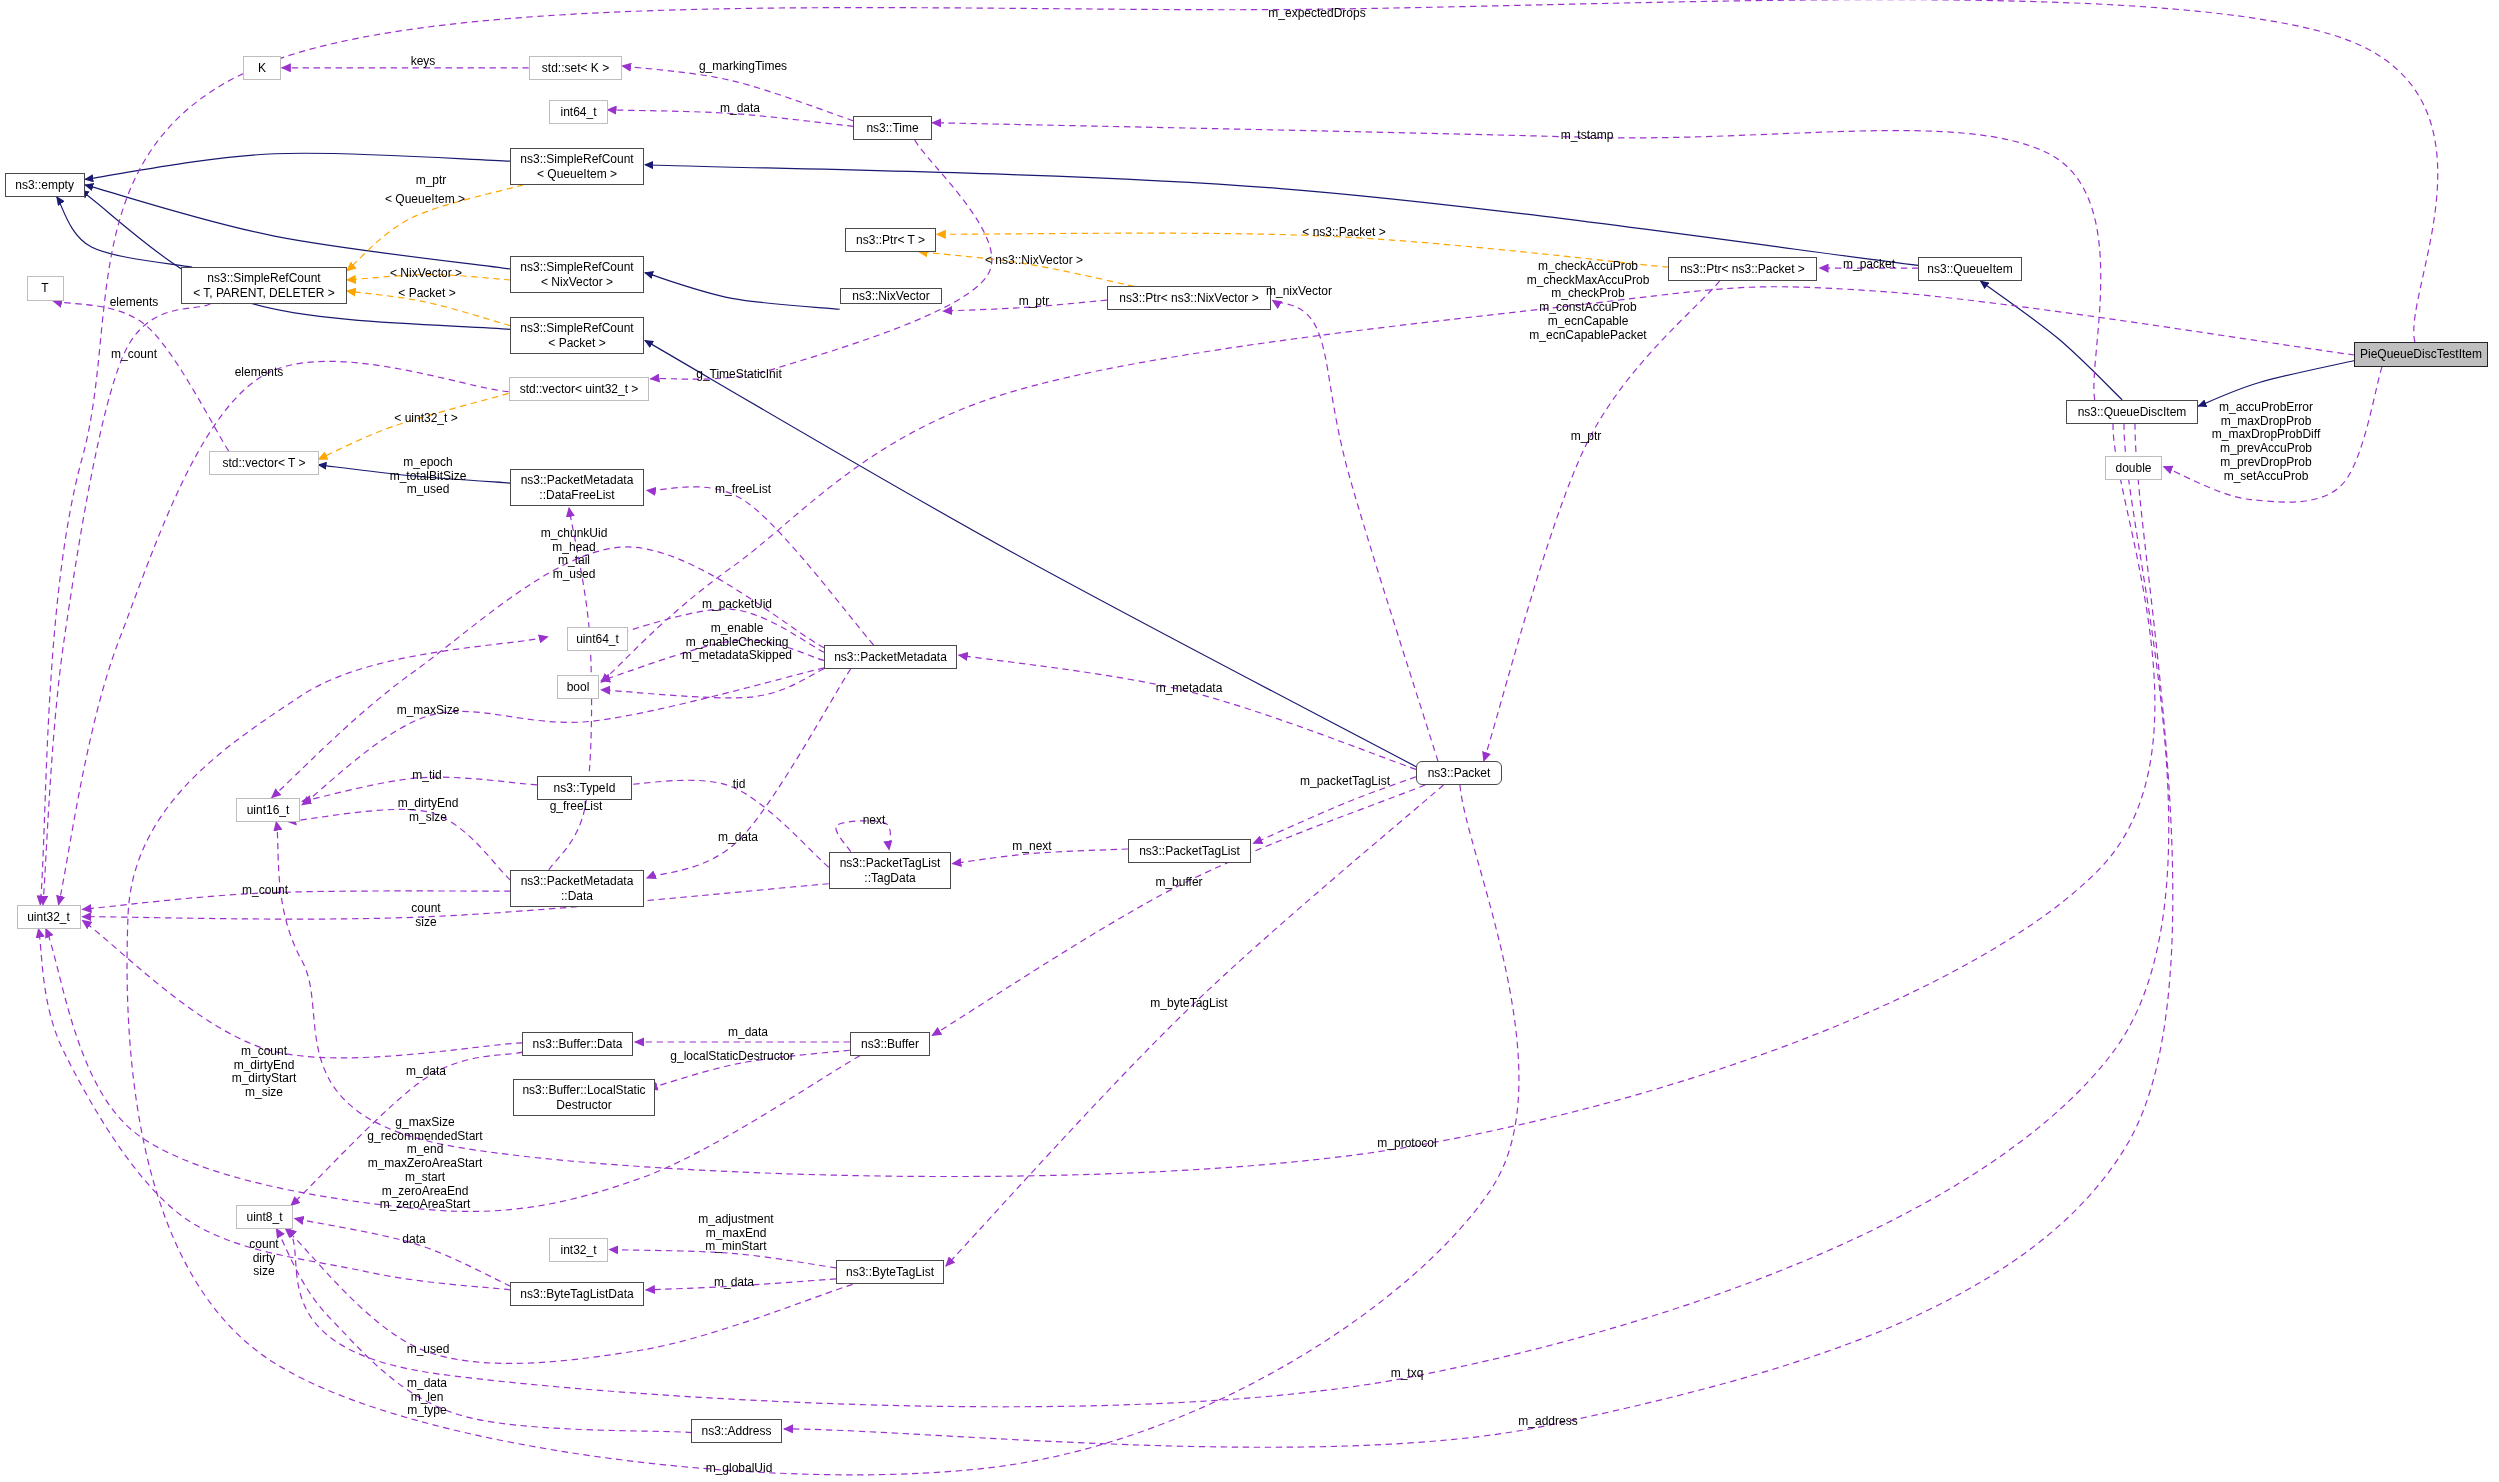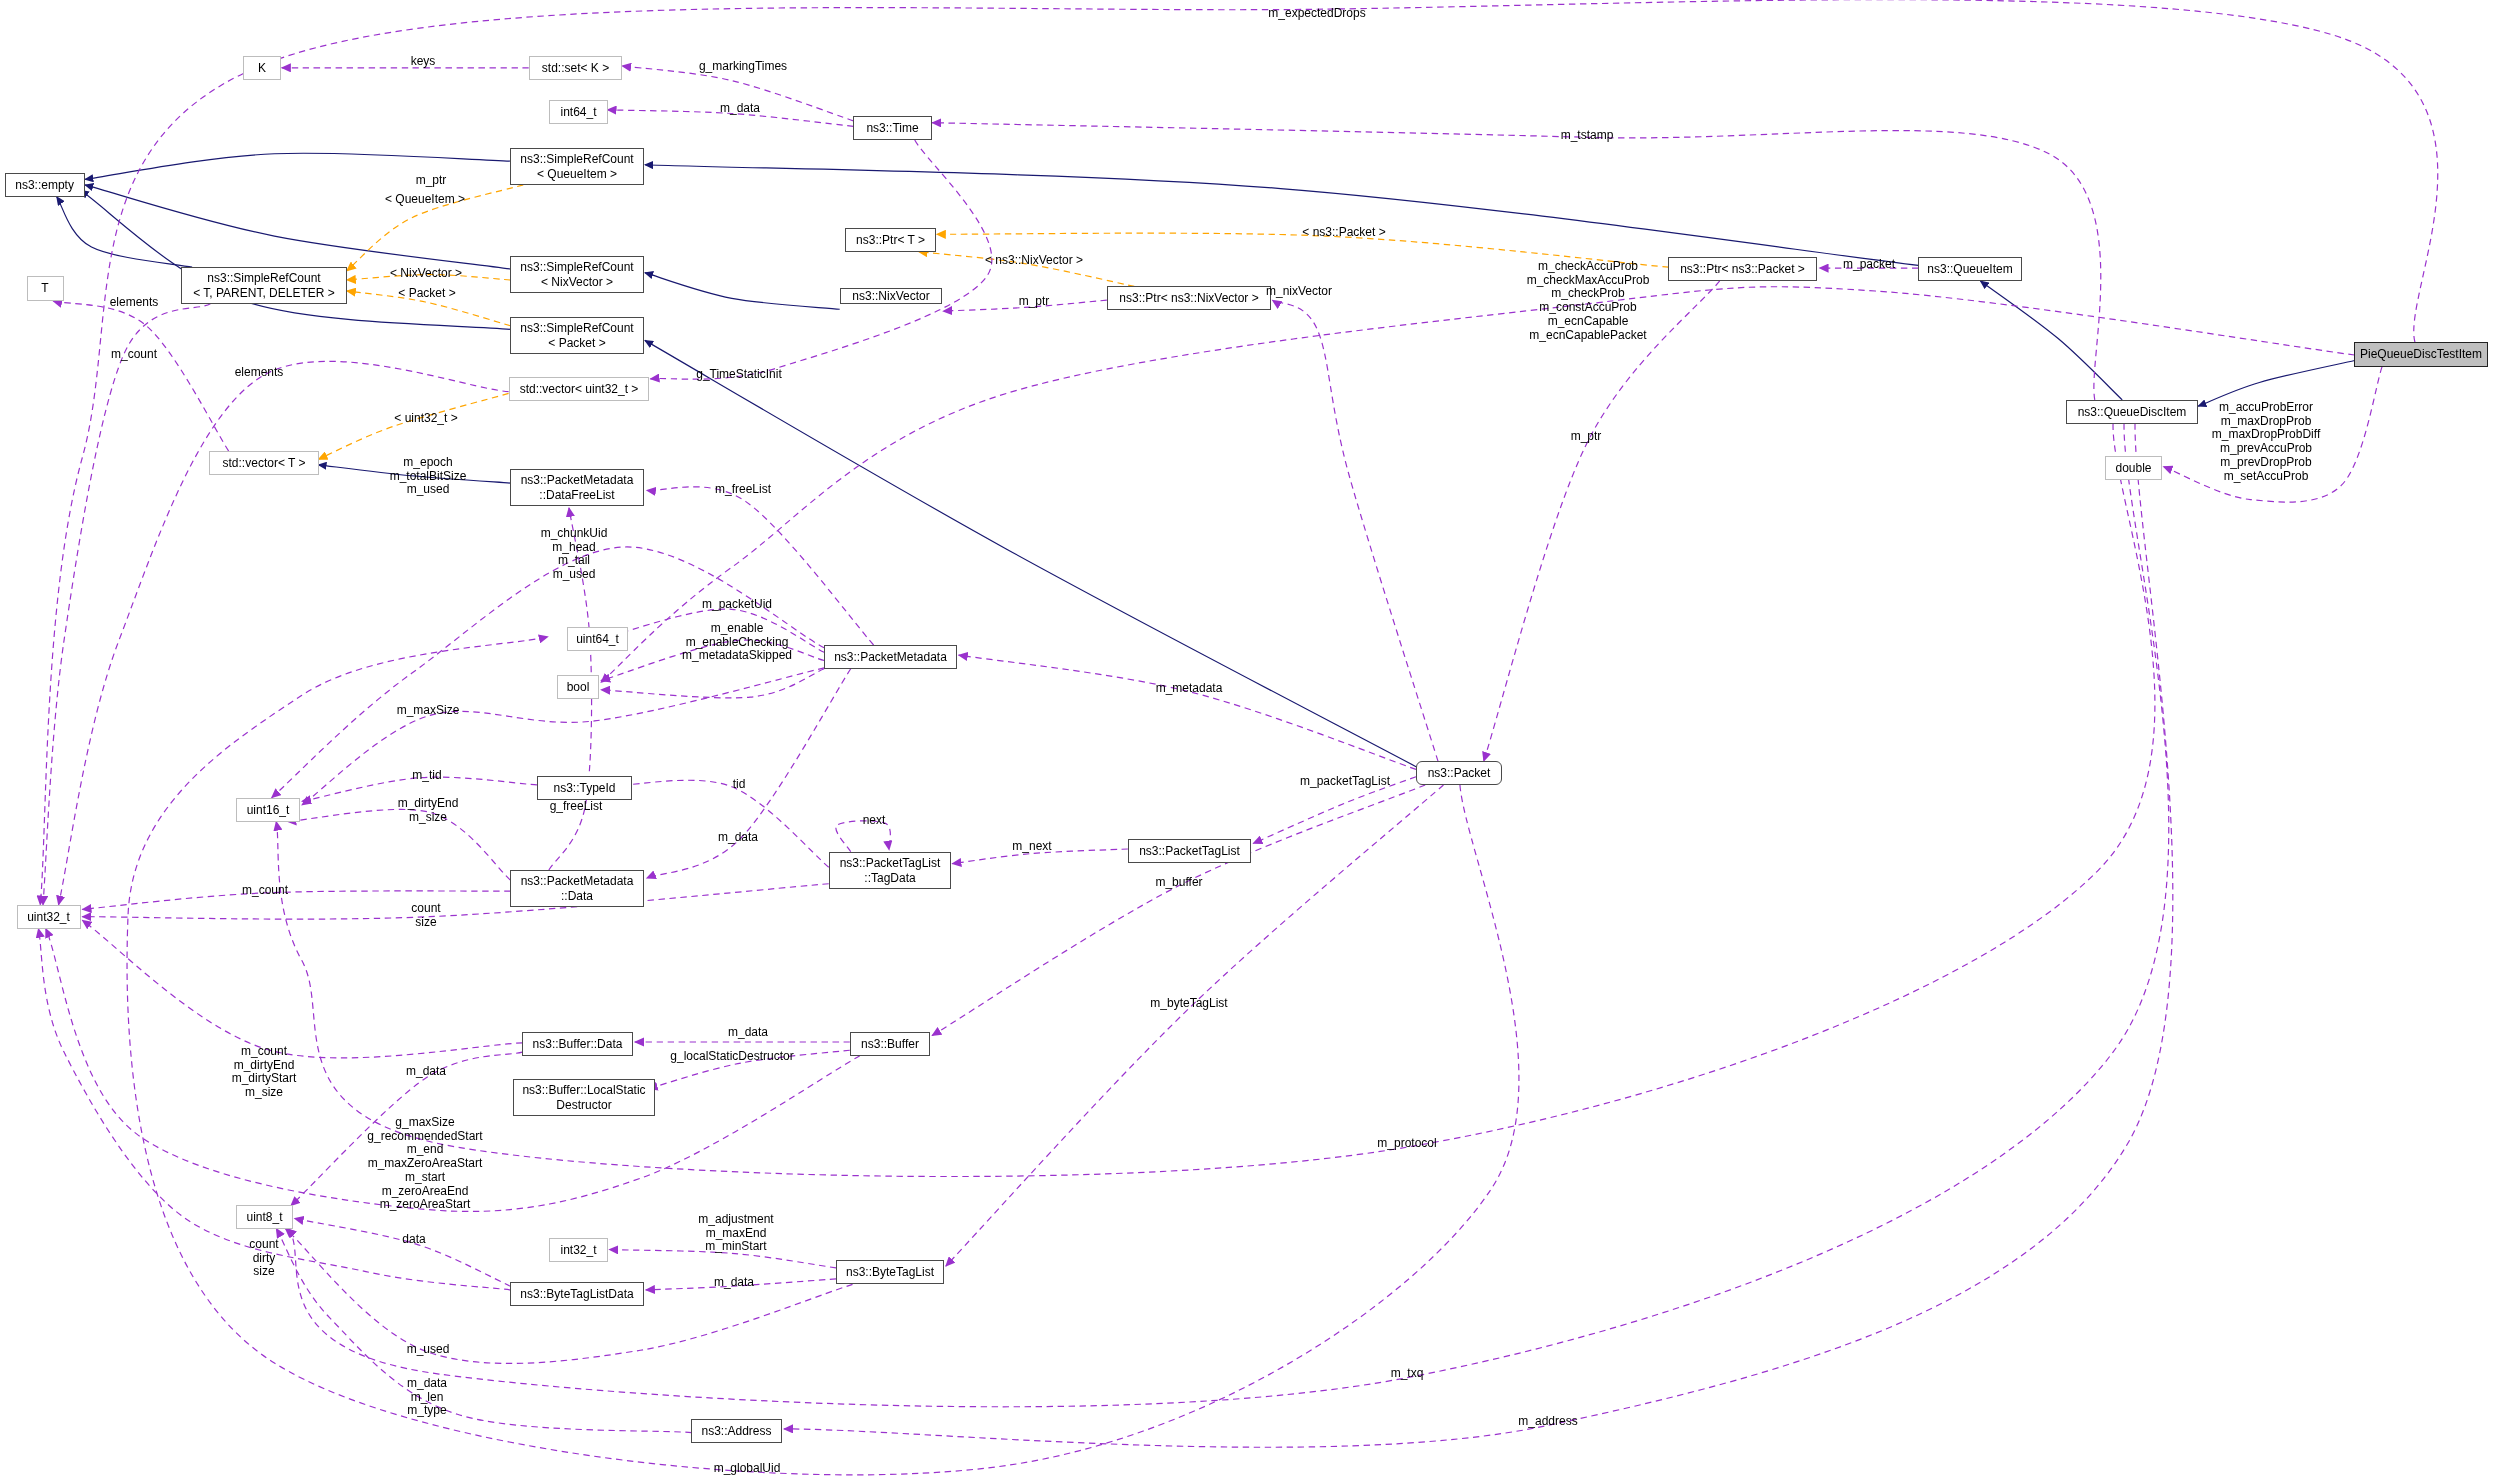--- a/index.html
+++ b/index.html
@@ -231,16 +231,16 @@
       <div class="elabel" style="left: 264px; top: 1238px;">count
 dirty
 size</div>
       <div class="elabel" style="left: 734px; top: 1276px;">m_data</div>
       <div class="elabel" style="left: 428px; top: 1343px;">m_used</div>
       <div class="elabel" style="left: 1407px; top: 1367px;">m_txq</div>
       <div class="elabel" style="left: 427px; top: 1377px;">m_data
 m_len
 m_type</div>
       <div class="elabel" style="left: 1548px; top: 1415px;">m_address</div>
-      <div class="elabel" style="left: 739px; top: 1462px; margin-left: 8px;">m_globalUid</div>
+      <div class="elabel" style="left: 739px; top: 1462px;">m_globalUid</div>
     </div>
 </div>
 
 
 </body></html>

